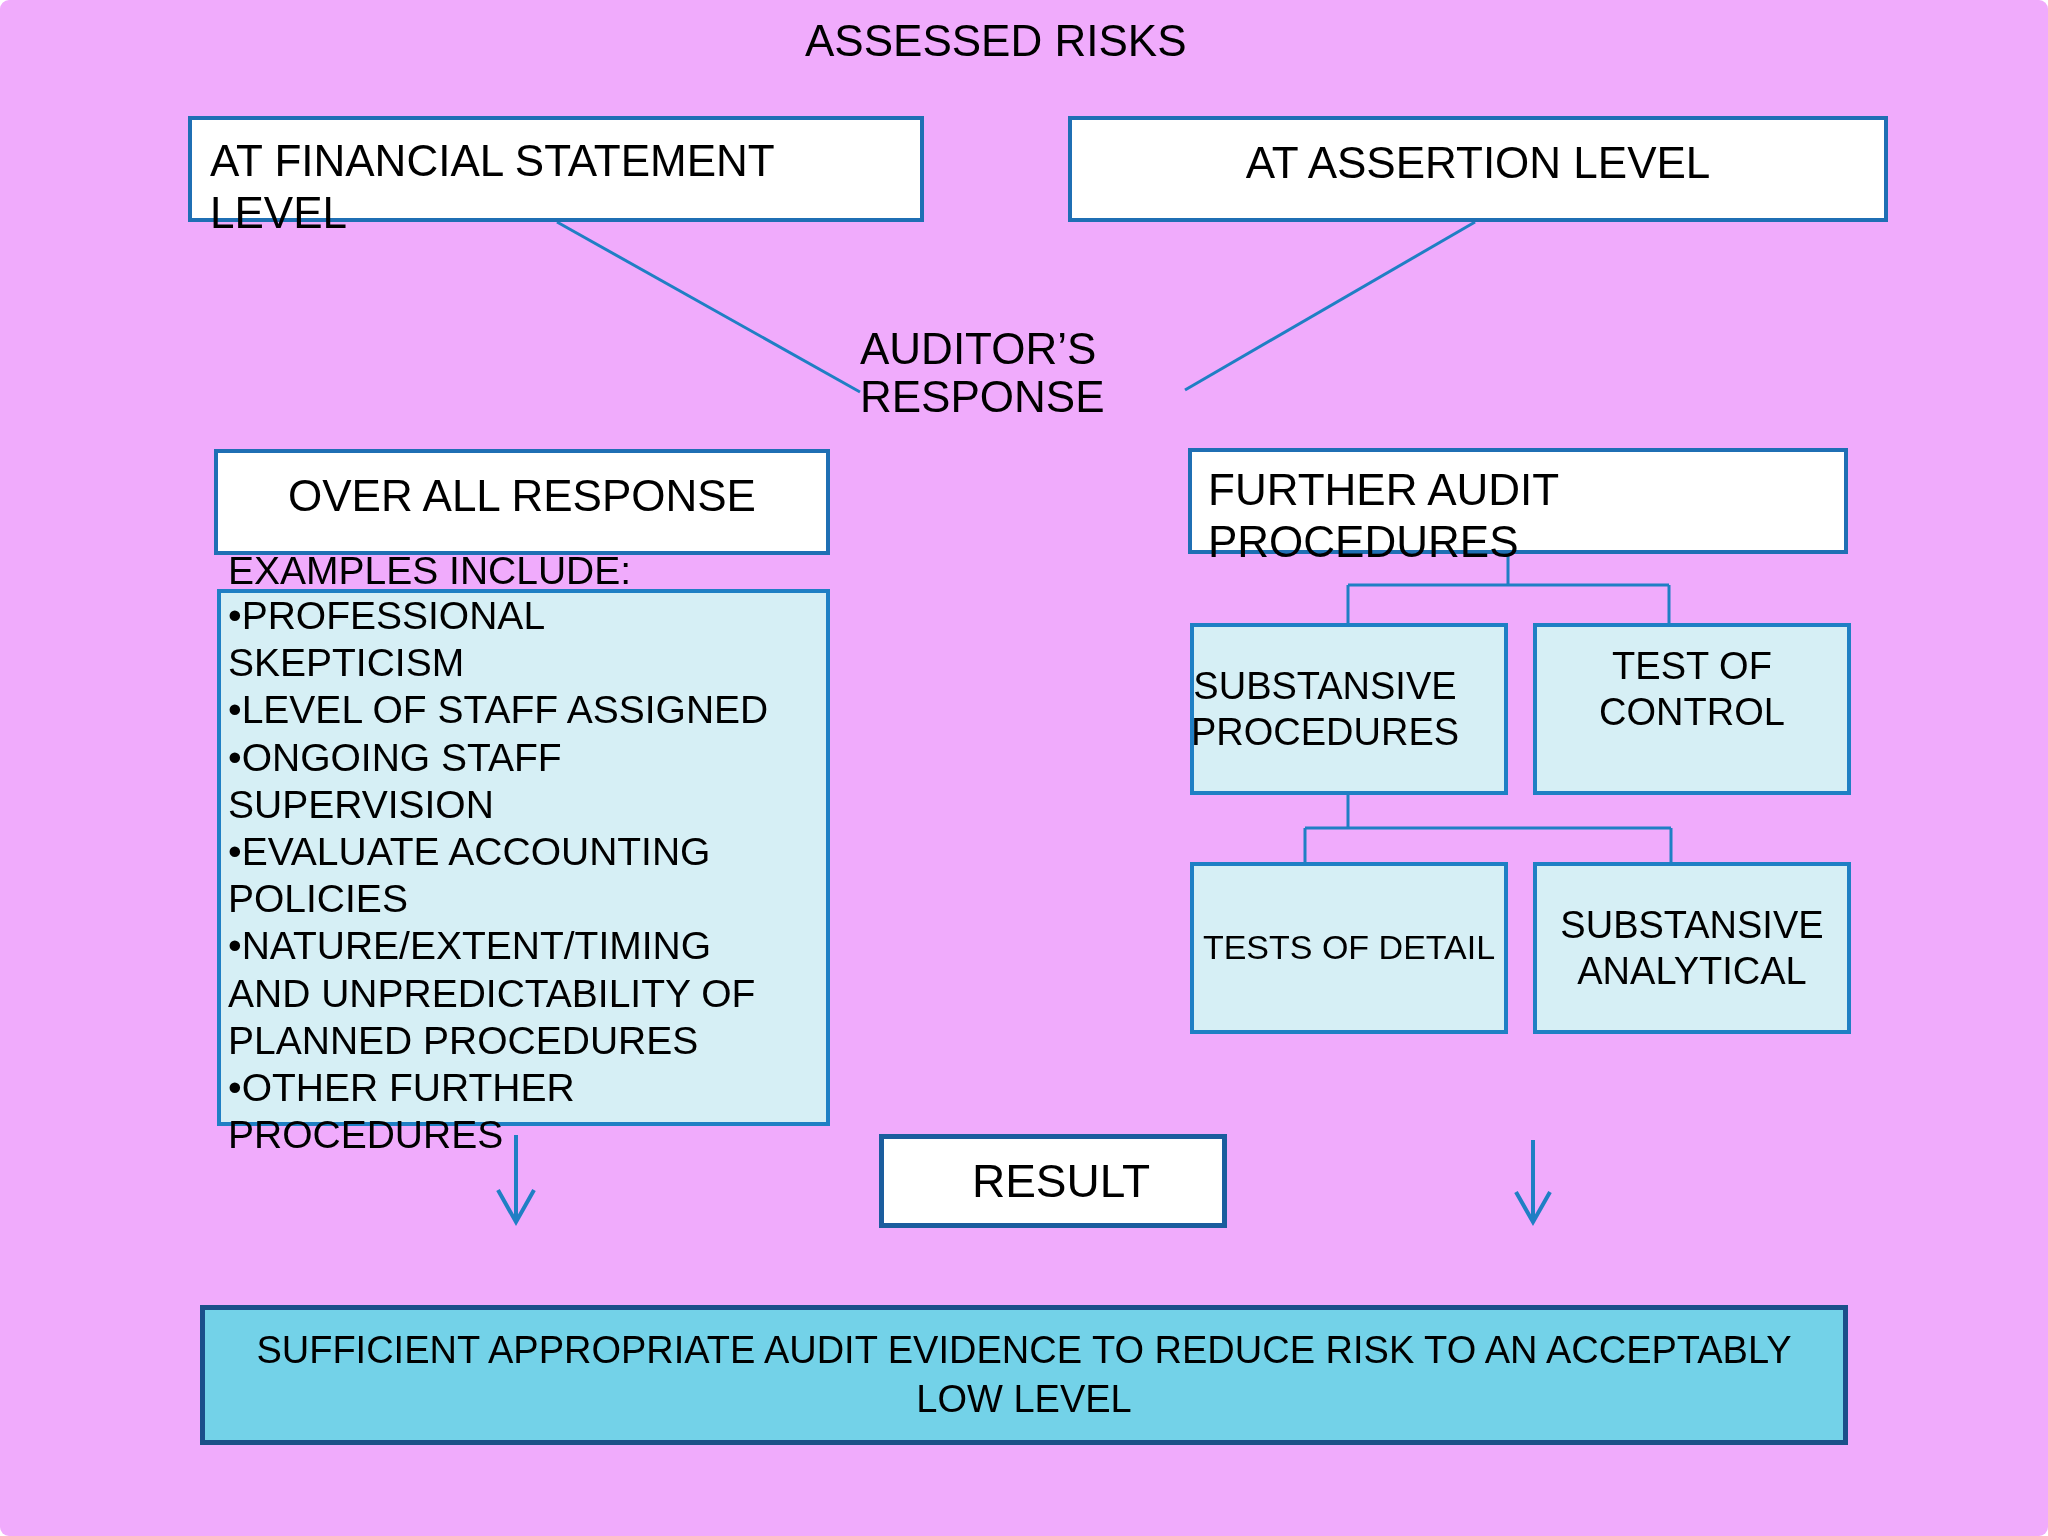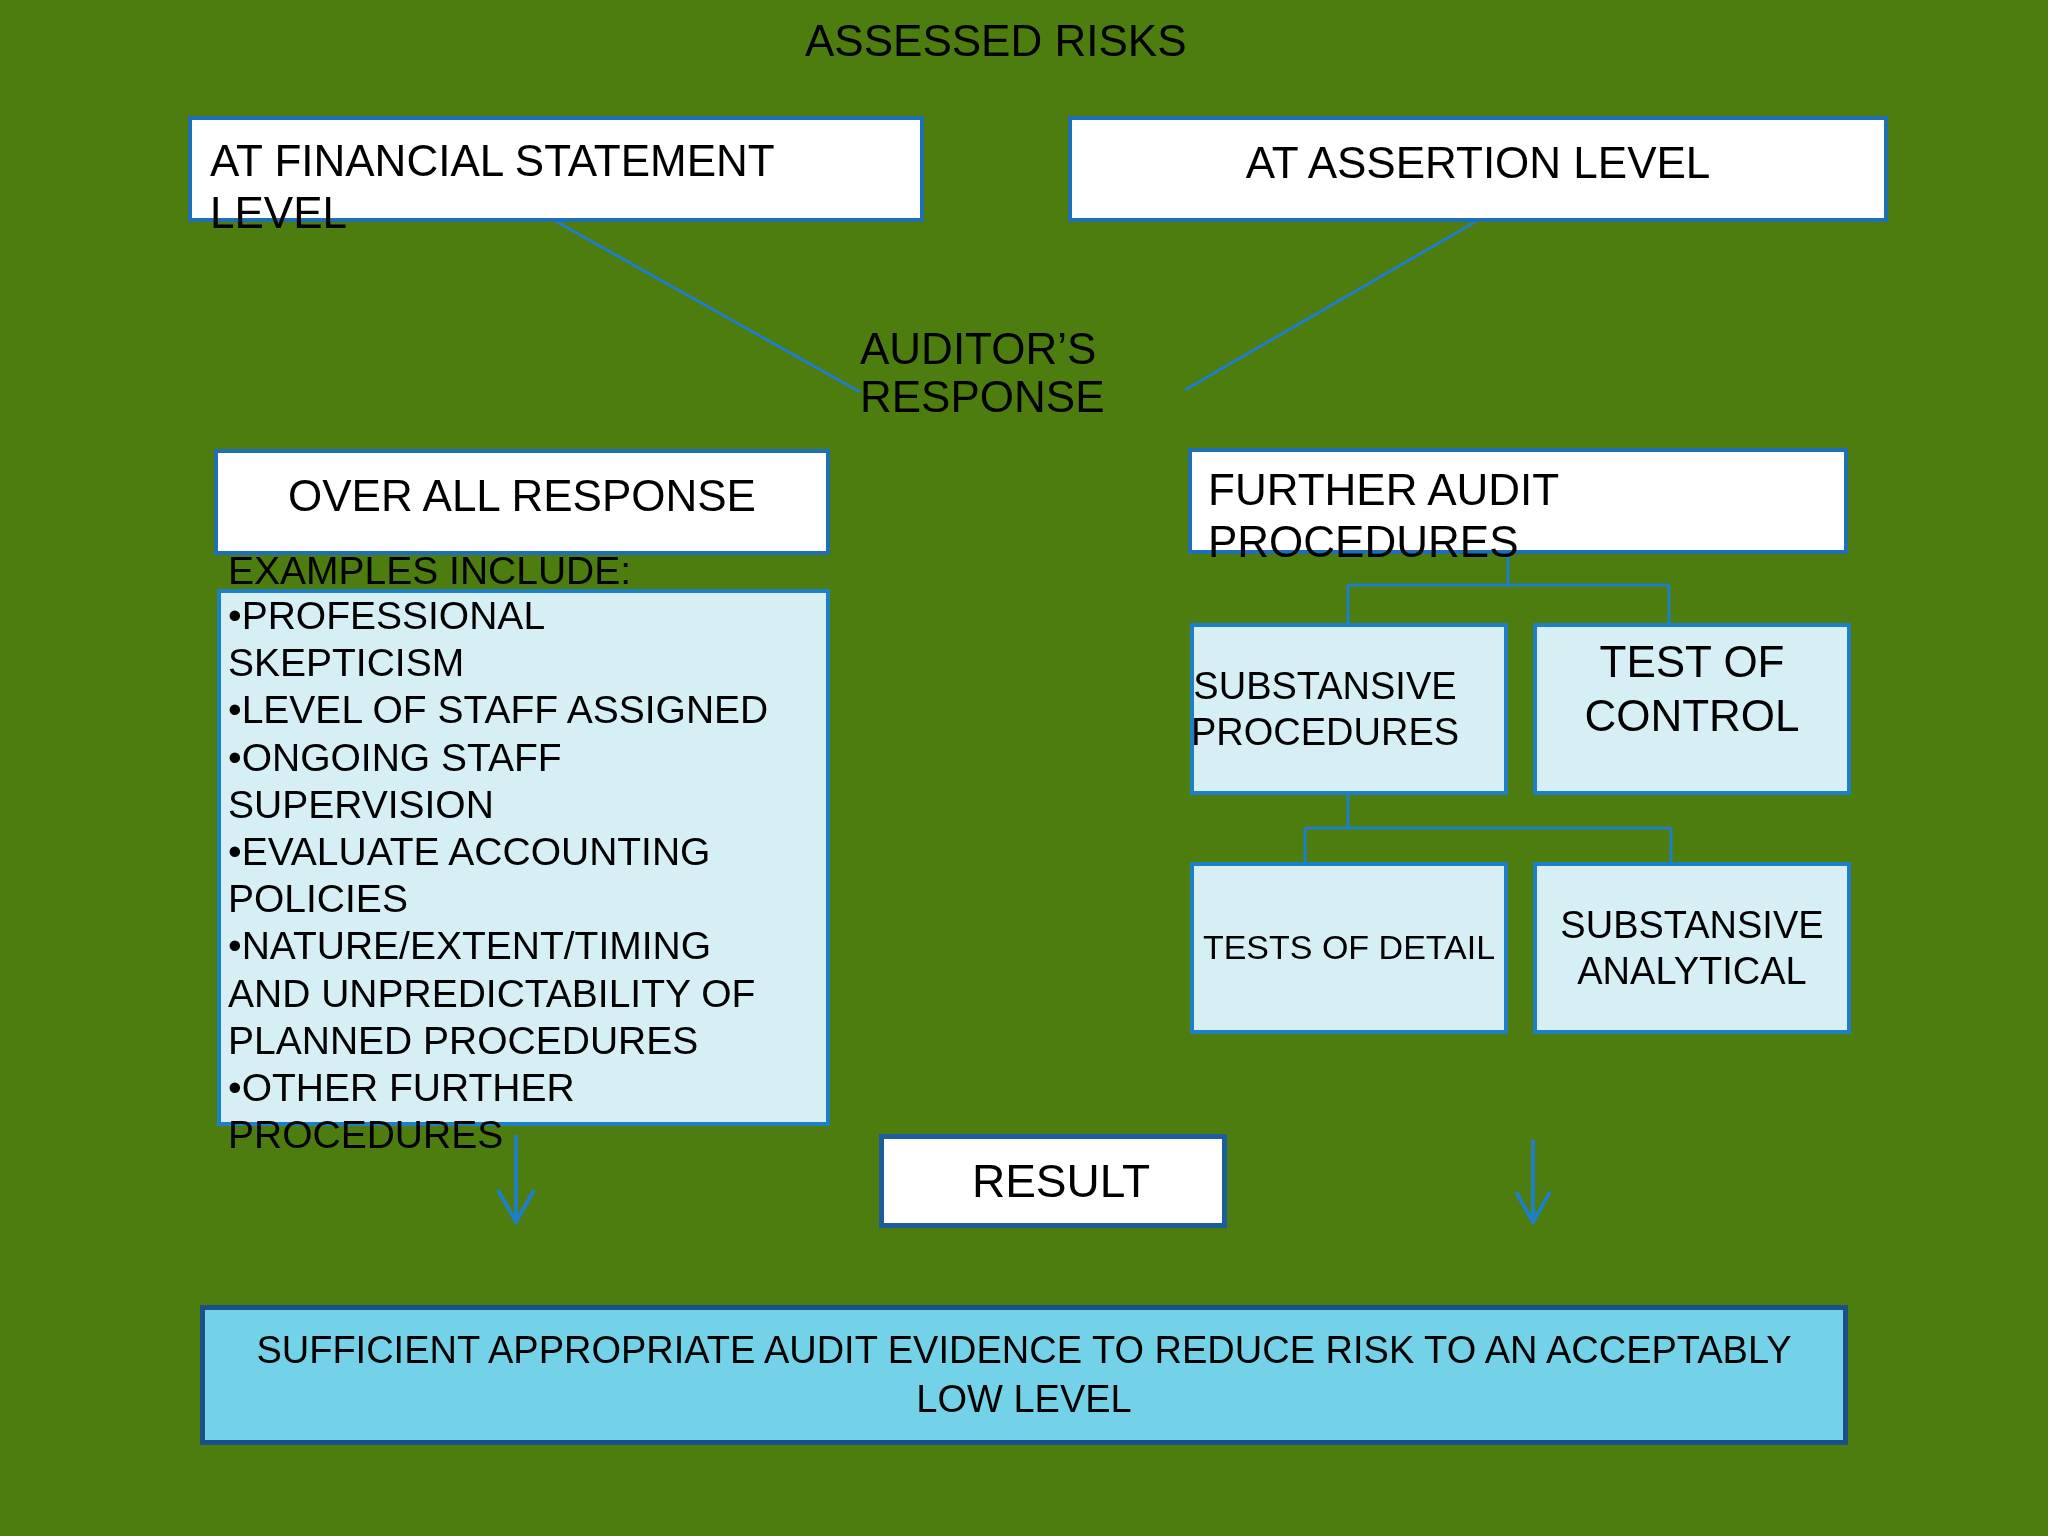--- a/index.html
+++ b/index.html
@@ -8,22 +8,23 @@
     background: #ffffff;
   }
   body {
     font-family: "Liberation Sans", sans-serif;
     color: #000000;
   }
   #canvas {
     position: relative;
     width: 2048px;
     height: 1536px;
-    background: #4d7c0f;
+    background: #f0abfc;
     overflow: hidden;
+    border-radius: 9px;
   }
 
   
   .node {
     position: absolute;
     box-sizing: border-box;
     display: flex;
     align-items: center;
     justify-content: center;
     text-align: center;
@@ -149,21 +150,21 @@
 •OTHER FURTHER
 PROCEDURES</div>
 
   <div class="node box-white" style="left:1188px; top:448px; width:660px; height:106px;"></div>
   <div class="overflow-text" style="left:1208px; top:464px; width:650px; font-size:44px; line-height:1.18;">FURTHER AUDIT PROCEDURES</div>
 
   <div class="node box-light" style="left:1190px; top:623px; width:318px; height:172px;"></div>
   <div class="node" style="left:1190px; top:623px; width:270px; height:172px; font-size:38px; line-height:1.22; padding:0 0; box-sizing:border-box;">SUBSTANSIVE PROCEDURES</div>
 
   <div class="node box-light" style="left:1533px; top:623px; width:318px; height:172px;"></div>
-  <div class="node" style="left:1533px; top:623px; width:318px; height:132px; font-size:44px; line-height:1.22;">TEST OF CONTROL</div>
+  <div class="node" style="left:1533px; top:623px; width:318px; height:132px; font-size:38px; line-height:1.22;">TEST OF CONTROL</div>
 
   <div class="node box-light" style="left:1190px; top:862px; width:318px; height:172px;"></div>
   <div class="node" style="left:1190px; top:862px; width:318px; height:172px; font-size:34px; line-height:1.22;">TESTS OF DETAIL</div>
 
   <div class="node box-light" style="left:1533px; top:862px; width:318px; height:172px;"></div>
   <div class="node" style="left:1533px; top:862px; width:318px; height:172px; font-size:38px; line-height:1.22; padding:0 6px; box-sizing:border-box;">SUBSTANSIVE ANALYTICAL</div>
 
   <div class="node box-white-thin" style="left:879px; top:1134px; width:348px; height:94px;"></div>
   <div class="node" style="left:879px; top:1134px; width:348px; height:94px; font-size:46px;padding-left:16px;">RESULT</div>
 

